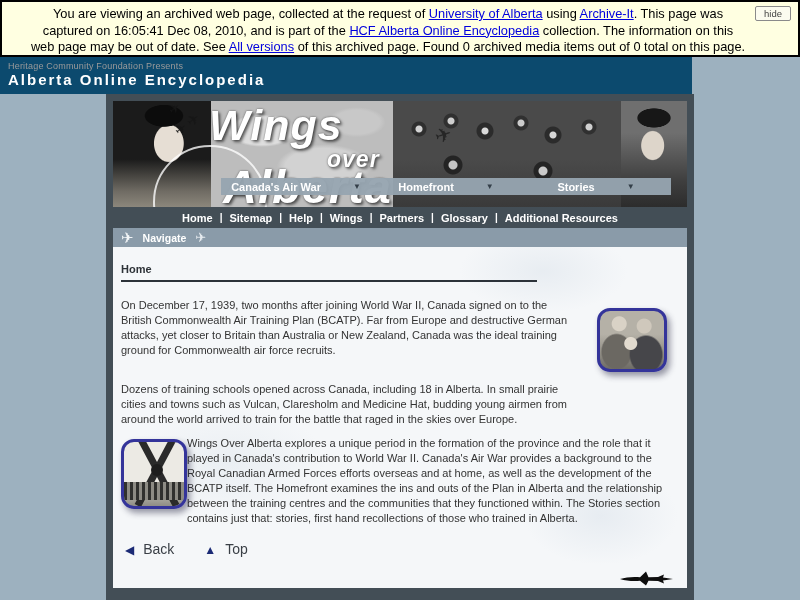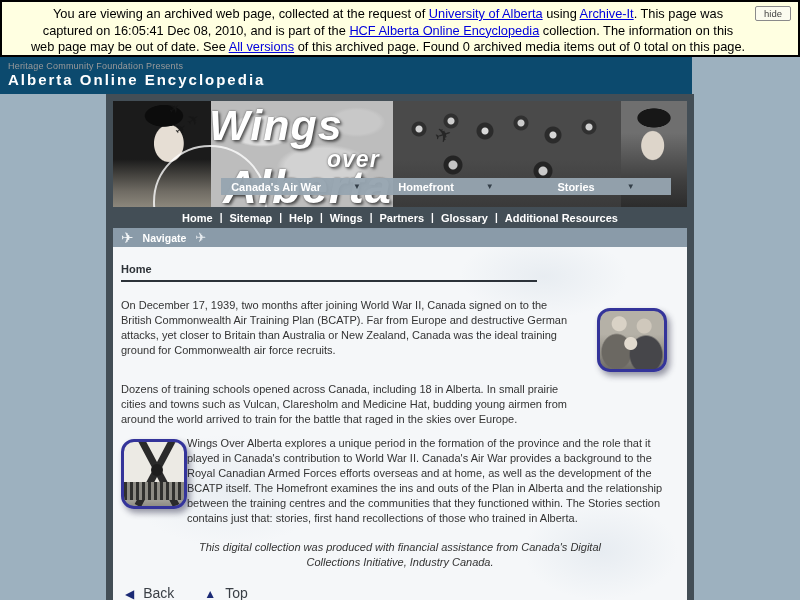--- a/index.html
+++ b/index.html
@@ -206,21 +206,20 @@
           <div class="blade b1"></div>
           <div class="blade b2"></div>
           <div class="prop-hub"></div>
           <div class="crew-row"></div>
         </div>
         <div class="col-text">
           <p>Wings Over Alberta explores a unique period in the formation of the province and the role that it played in Canada's contribution to World War II. Canada's Air War provides a background to the Royal Canadian Armed Forces efforts overseas and at home, as well as the development of the BCATP itself. The Homefront examines the ins and outs of the Plan in Alberta and the relationship between the training centres and the communities that they functioned within. The Stories section contains just that: stories, first hand recollections of those who trained in Alberta.</p>
         </div>
       </div>
 
-      <div class="credit">This digital collection was produced with financial assistance from Canada's Digital Collections Initiative, Industry Canada.</div>
 
       <div class="backtop">
         <a href="#" class="btlink">
           <span class="bt-arrow">◀</span>
           <span class="bt-label">Back</span>
         </a>
         <a href="#" class="btlink">
           <span class="bt-arrow">▲</span>
           <span class="bt-label">Top</span>
         </a>

